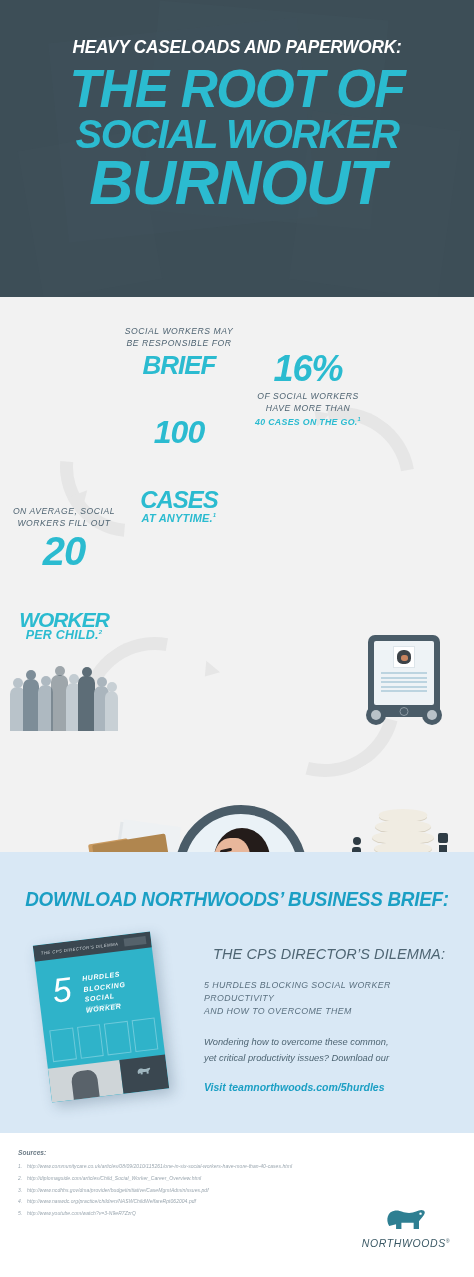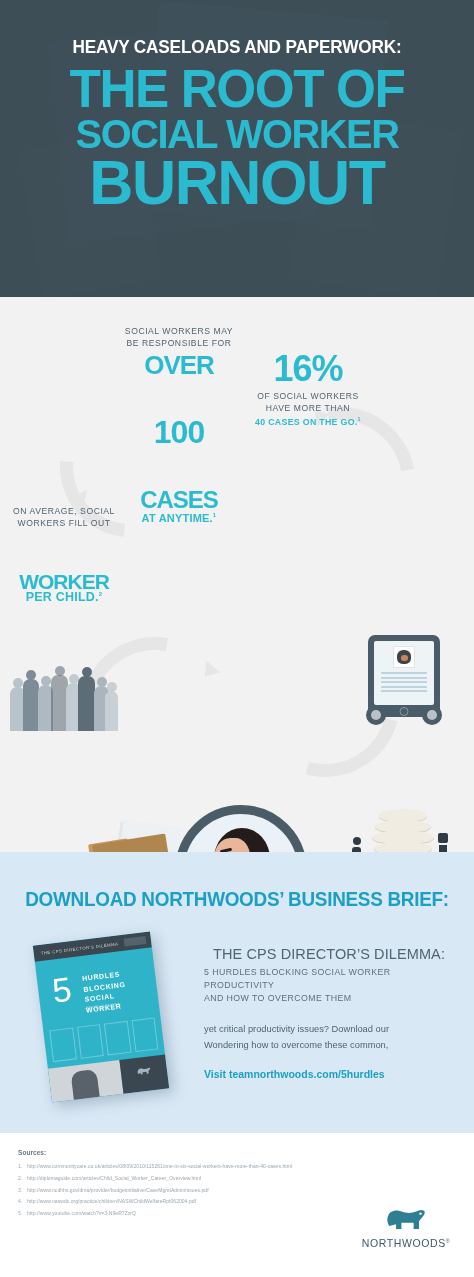--- a/index.html
+++ b/index.html
@@ -4,21 +4,21 @@
 <style>
   * { box-sizing: border-box; margin: 0; padding: 0; }
   body {
     width: 474px;
     height: 1277px;
     font-family: "Liberation Sans", sans-serif;
     background: #ffffff;
     overflow: hidden;
     position: relative;
   }
-  .page { width: 474px; height: 1277px; position: relative; }
+  .page { width: 474px; height: 1277px; position: relative; font-style: italic; }
 
   
   .header {
     position: relative;
     height: 297px;
     background: #3d4e57;
     overflow: hidden;
   }
   .header-bg-shapes { position: absolute; inset: 0; opacity: .5; }
   .hb {
@@ -177,21 +177,21 @@
   .brief-boxes { position: absolute; left: 6px; top: 86px; right: 6px; height: 32px; display: flex; gap: 4px; }
   .brief-box { flex: 1; border: 1px solid #6ecadb; }
   .brief-cap { position: absolute; left: 0; right: 0; top: 126px; text-align: center; color: #ddf2f6; font-size: 4.2px; letter-spacing: .5px; }
   .brief-photo { position: absolute; left: 0; bottom: 0; width: 72px; height: 34px; background: #cfd5d8; }
   .brief-photo::after { content:""; position:absolute; left:22px; bottom:0; width:26px; height:28px; background:#59626a; border-radius:10px 10px 0 0; }
   .brief-dark { position: absolute; right: 0; bottom: 0; width: 46px; height: 34px; background: #3a4750; }
   .brief-dark-logo { position:absolute; left:50%; top:9px; transform:translateX(-50%); width:16px; height:10px; }
 
   .cta-right { position: absolute; left: 204px; top: 94px; width: 250px; }
   .cta-h { color: #4e6573; font-size: 14.5px; letter-spacing: .1px; text-align: center; }
-  .cta-sub { color: #5b7180; font-size: 8.8px; letter-spacing: .4px; line-height: 1.5; margin-top: 4px; }
+  .cta-sub { color: #5b7180; font-size: 8.8px; letter-spacing: .4px; line-height: 1.5; margin-top: 17px; }
   .cta-p { color: #4e6573; font-size: 9.3px; line-height: 1.72; margin-top: 16px; }
   .cta-link { color: #1b9fc4; font-weight: bold; font-size: 10.5px; margin-top: 14px; }
 
   
   .footer { position: relative; height: 144px; background: #ffffff; padding: 16px 18px 0 18px; }
   .src-h { color: #6b7a85; font-size: 6.6px; font-weight: bold; }
   .src-list { list-style: none; margin-top: 5px; }
   .src-list li { color: #9aa6af; font-size: 5px; line-height: 2.35; letter-spacing: .05px; white-space: nowrap; }
   .src-n { display: inline-block; width: 9px; }
   .logo { position: absolute; right: 22px; bottom: 28px; width: 92px; text-align: center; }
@@ -250,21 +250,21 @@
           <span class="head" style="background:#aab5bd;"></span>
         </div>
       <div class="person" style="left:95px;width:13px;height:40px;background:#c8d0d5;">
           <span class="head" style="background:#c8d0d5;"></span>
         </div>
     </div>
 
     <div class="stat" style="left:104px;top:28px;width:150px;text-align:center;">
       <div class="lbl">SOCIAL WORKERS MAY</div>
       <div class="lbl">BE RESPONSIBLE FOR</div>
-      <div class="big" style="font-size:26px;margin-top:4px;">OVER</div>
+      <div class="big" style="font-size:26px;margin-top:4px;">BRIEF</div>
       <div class="big" style="font-size:32px;">100</div>
       <div class="big" style="font-size:24px;">CASES</div>
       <div class="sub" style="font-size:11px;margin-top:2px;">
         <span>AT ANYTIME.</span><sup style="font-size:6px;">1</sup>
       </div>
     </div>
 
     <div class="tablet">
       <div class="tablet-screen">
         <div class="t-photo">
@@ -293,20 +293,21 @@
     <div class="folder">
       <div class="f-papers"></div>
       <div class="f-body2"></div>
       <div class="f-body"></div>
 
     </div>
 
     <div class="stat" style="left:12px;top:208px;width:104px;text-align:center;">
       <div class="lbl">ON AVERAGE, SOCIAL</div>
       <div class="lbl">WORKERS FILL OUT</div>
+      <div class="big" style="font-size:40px;margin-top:4px;">20</div>
       <div class="big" style="font-size:21px;">WORKER</div>
       <div class="sub" style="font-size:12.5px;">
         <span>PER CHILD.</span><sup style="font-size:6px;">2</sup>
       </div>
     </div>
 
     <div class="center-circle">
 
       <div class="cc-hair"></div>
       <div class="cc-face"></div>
@@ -365,22 +366,22 @@
       </div>
     </div>
 
     <div class="cta-right">
       <div class="cta-h">THE CPS DIRECTOR’S DILEMMA:</div>
       <div class="cta-sub">
         <div>5 HURDLES BLOCKING SOCIAL WORKER PRODUCTIVITY</div>
         <div>AND HOW TO OVERCOME THEM</div>
       </div>
       <div class="cta-p">
+        <div>Wondering how to overcome these common,</div>
         <div>yet critical productivity issues? Download our</div>
-        <div>Wondering how to overcome these common,</div>
       </div>
       <div class="cta-link">Visit teamnorthwoods.com/5hurdles</div>
     </div>
   </div>
 
   <div class="footer">
     <div class="src-h">Sources:</div>
     <ul class="src-list">
       <li><span class="src-n">1.</span><span>http://www.communitycare.co.uk/articles/08/09/2010/115261/one-in-six-social-workers-have-more-than-40-cases.html</span></li>
       <li><span class="src-n">2.</span><span>http://diplomaguide.com/articles/Child_Social_Worker_Career_Overview.html</span></li>

